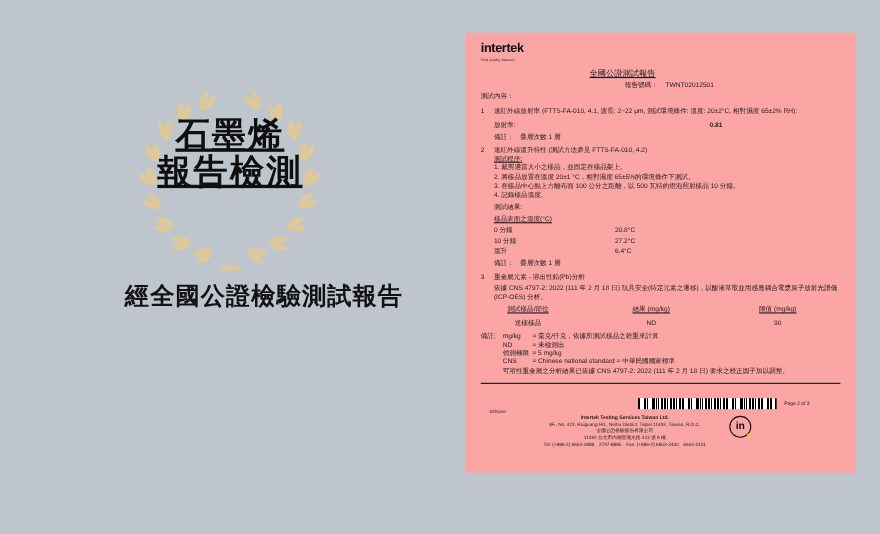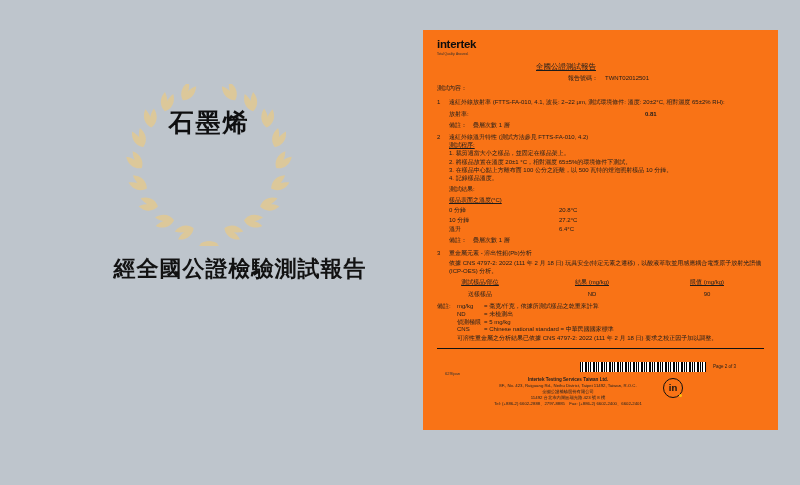--- a/index.html
+++ b/index.html
@@ -3,28 +3,28 @@
 <meta charset="utf-8">
 <style>
   html,body{margin:0;padding:0;}
   body{font-family:"Liberation Sans","DejaVu Sans",sans-serif;}
   .canvas{position:relative;width:800px;height:485px;background:#bec5cc;overflow:hidden;}
 
   
   .wreath{position:absolute;left:121px;top:84px;width:176px;height:162px;}
   .wreath svg{display:block;width:100%;height:100%;}
   .wreath-text{position:absolute;left:0;right:0;top:22px;text-align:center;
-    font-size:25px;font-weight:700;line-height:33px;letter-spacing:2px;color:#0f0f10;}
+    font-size:31px;font-weight:700;line-height:33px;letter-spacing:2px;color:#0f0f10;text-decoration:underline;}
   .subtitle{position:absolute;left:60px;width:360px;top:254px;text-align:center;
     font-size:22px;font-weight:700;letter-spacing:1px;color:#121212;}
   .headline{position:absolute;left:58px;width:362px;top:295px;text-align:center;
     font-size:34px;font-weight:700;letter-spacing:2px;line-height:45px;color:#0b0b0c;}
 
   
-  .page{position:absolute;left:423px;top:30px;width:355px;height:400px;background:#f97316;
+  .page{position:absolute;left:423px;top:30px;width:355px;height:400px;background:#fca5a5;
     color:#1c1c1c;font-size:6px;line-height:1.3;padding:9px 14px;box-sizing:border-box;}
   .logo{font-size:11.5px;font-weight:800;letter-spacing:-0.3px;color:#0d0d0d;line-height:1;}
   .tagline{font-size:3.2px;color:#2f2f2f;margin-top:1px;}
   .doc-title{width:258px;text-align:center;font-weight:400;text-decoration:underline;
     font-size:7.5px;margin-top:6px;}
   .report-no{margin-left:131px;margin-top:4px;}
   .report-no .val{margin-left:7px;}
   .content-label{margin-top:2px;}
   .sec{display:flex;}
   .sec.mt1{margin-top:6px;} .sec.mt2{margin-top:5px;} .sec.mt3{margin-top:5px;}
@@ -104,20 +104,21 @@
         <use href="#pr" transform="rotate(60,100,92) translate(100,14) rotate(-55)"></use>
         <use href="#pr" transform="rotate(42,100,92) translate(100,14) rotate(-55)"></use>
         <use href="#pr" transform="rotate(24,100,92) translate(100,14) rotate(-55)"></use>
 
         <use href="#pr" transform="translate(88,186) rotate(118) scale(1.15)"></use>
         <use href="#pr" transform="translate(112,186) rotate(-118) scale(1.15)"></use>
       </g>
     </svg>
     <div class="wreath-text">
       <div>石墨烯</div>
+      <div>報告檢測</div>
     </div>
   </div>
 
   <div class="subtitle">經全國公證檢驗測試報告</div>
 
   <div class="headline">
   </div>
 
   <div class="page">
 

